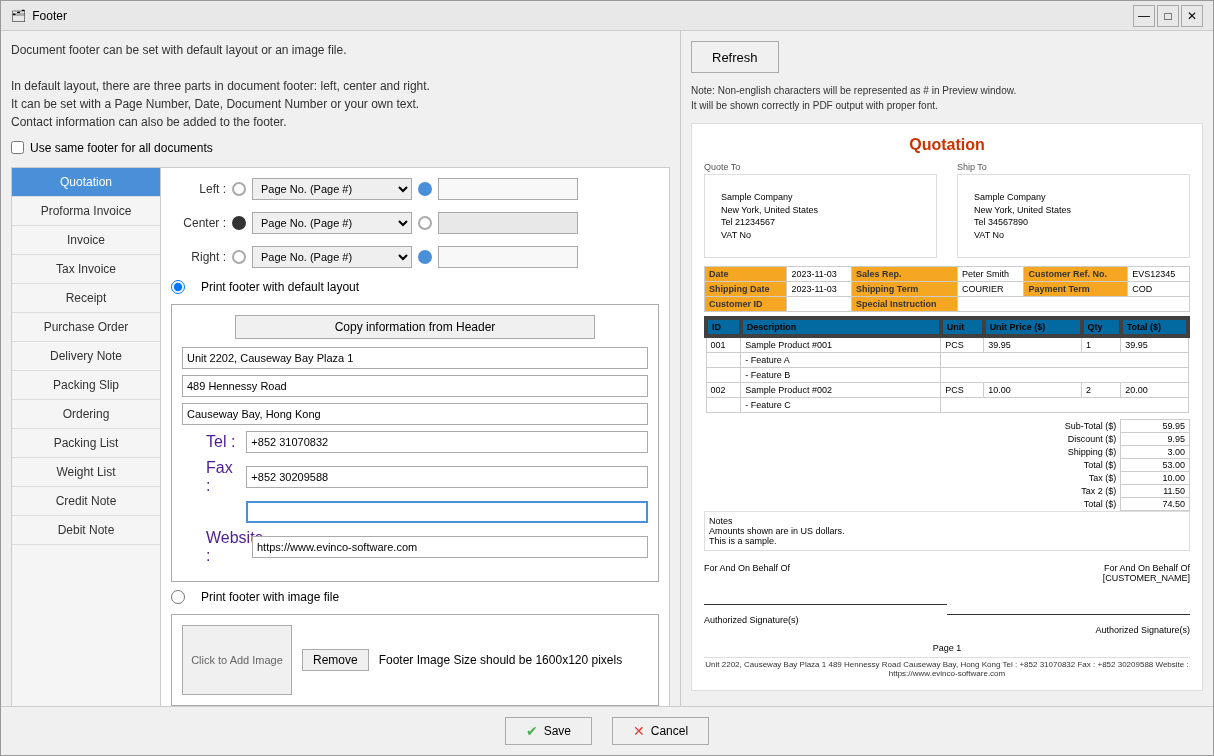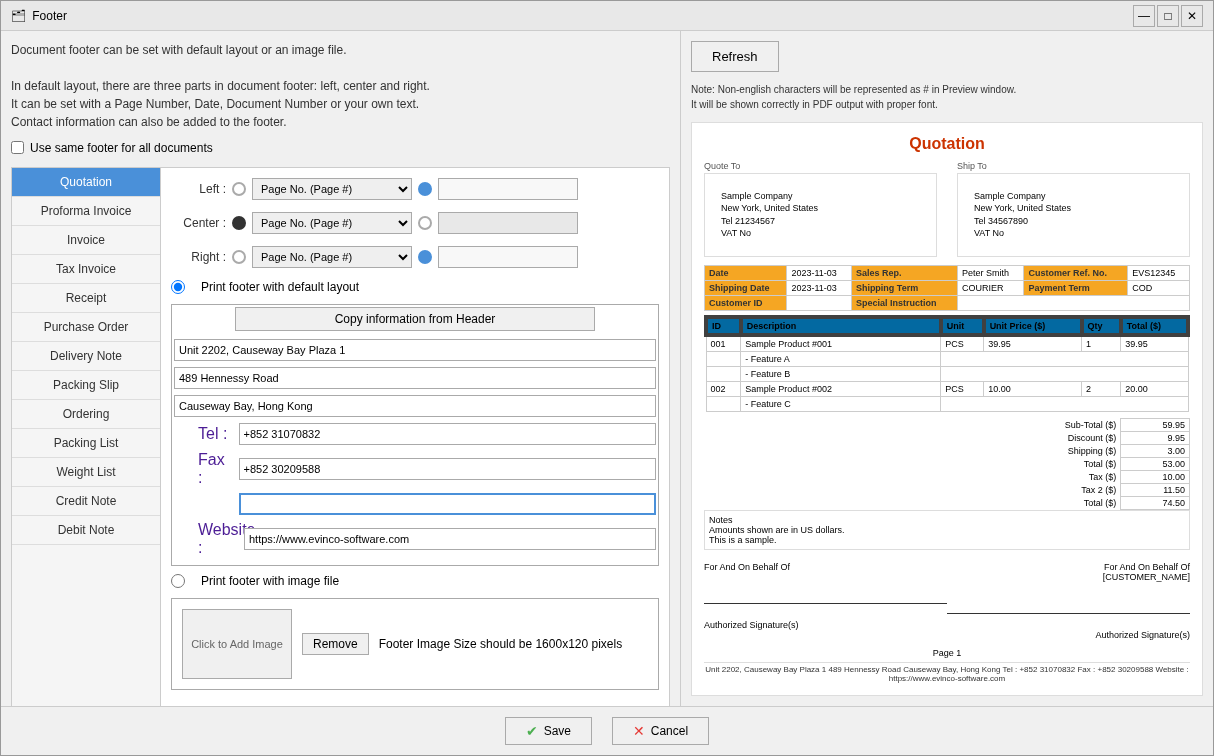--- a/index.html
+++ b/index.html
@@ -34,21 +34,21 @@
     .dropdown-select { width: 160px; height: 22px; border: 1px solid #aaa; font-size: 11px; padding: 0 4px; }
     .radio-circle { width: 14px; height: 14px; border-radius: 50%; border: 2px solid #aaa; flex-shrink: 0; cursor: pointer; }
     .radio-circle.checked { border-color: #333; background: #333; }
     .radio-circle.checked-blue { border-color: #4a90d9; background: #4a90d9; }
     .text-input-small { width: 140px; height: 22px; border: 1px solid #aaa; font-size: 11px; padding: 0 4px; background: #f8f8f8; }
     
     .radio-section { margin: 10px 0; }
     .radio-row { display: flex; align-items: center; gap: 16px; margin-bottom: 10px; font-size: 12px; }
     .radio-input { width: 14px; height: 14px; cursor: pointer; }
     
-    .footer-content-box { border: 1px solid #aaa; padding: 2px; margin-top: 4px; }
+    .footer-content-box { border: 1px solid #aaa; padding: 10px; margin-top: 4px; }
     .copy-btn { width: 360px; height: 24px; background: #f0f0f0; border: 1px solid #aaa; cursor: pointer; font-size: 12px; margin-bottom: 8px; display: block; margin-left: auto; margin-right: auto; }
     .text-field-full { width: 100%; height: 22px; border: 1px solid #aaa; font-size: 11px; padding: 0 4px; margin-bottom: 6px; background: white; }
     .text-field-full.active { border-color: #4a90d9; border-width: 2px; }
     .tel-fax-row { display: flex; align-items: center; gap: 6px; margin-bottom: 6px; }
     .tel-label { width: 40px; font-size: 16px; color: #4c1d95; margin-left: 24px; }
     
     .image-section { border: 1px solid #aaa; padding: 10px; margin-top: 8px; display: flex; gap: 10px; align-items: center; }
     .add-image-btn { width: 110px; height: 70px; background: #f0f0f0; border: 1px solid #aaa; cursor: pointer; font-size: 11px; color: #666; display: flex; align-items: center; justify-content: center; text-align: center; padding: 5px; }
     .remove-btn { height: 22px; padding: 0 10px; background: #f0f0f0; border: 1px solid #aaa; cursor: pointer; font-size: 12px; }
     
@@ -72,21 +72,21 @@
     .addr-box { border: 1px solid #ddd; padding: 16px; font-size: 9px; line-height: 1.4; }
     .info-table { width: 100%; border-collapse: collapse; margin-bottom: 4px; font-size: 9px; }
     .info-table td { border: 1px solid #ccc; padding: 2px 4px; }
     .info-table .label-cell { background: #f5a623; color: #333; font-weight: bold; }
     .items-table { width: 100%; border-collapse: collapse; margin-bottom: 6px; font-size: 9px; }
     .items-table th { background: #0369a1; border: 4px solid #404040; padding: 2px 4px; text-align: left; }
     .items-table td { border: 1px solid #ccc; padding: 2px 4px; }
     .notes-section { border: 1px solid #ddd; padding: 4px; font-size: 9px; margin-bottom: 8px; }
     .sig-section { display: flex; justify-content: space-between; font-size: 9px; margin-bottom: 8px; padding-top: 4px; }
     .sig-block { flex: 1; }
-    .sig-line { border-top: 1px solid #333; margin-top: 31px; padding-top: 16px; }
+    .sig-line { border-top: 1px solid #333; margin-top: 31px; padding-top: 10px; }
     .page-num { text-align: center; font-size: 9px; margin-bottom: 4px; }
     .footer-info { text-align: center; font-size: 8px; color: #333; border-top: 1px solid #ddd; padding-top: 2px; }
     
     .totals-table { width: 200px; margin-left: auto; font-size: 9px; border-collapse: collapse; }
     .totals-table td { padding: 1px 4px; }
     .totals-table td:first-child { text-align: right; }
     .totals-table td:last-child { text-align: right; border: 1px solid #ccc; }
   </style>
 </head>
 <body>

